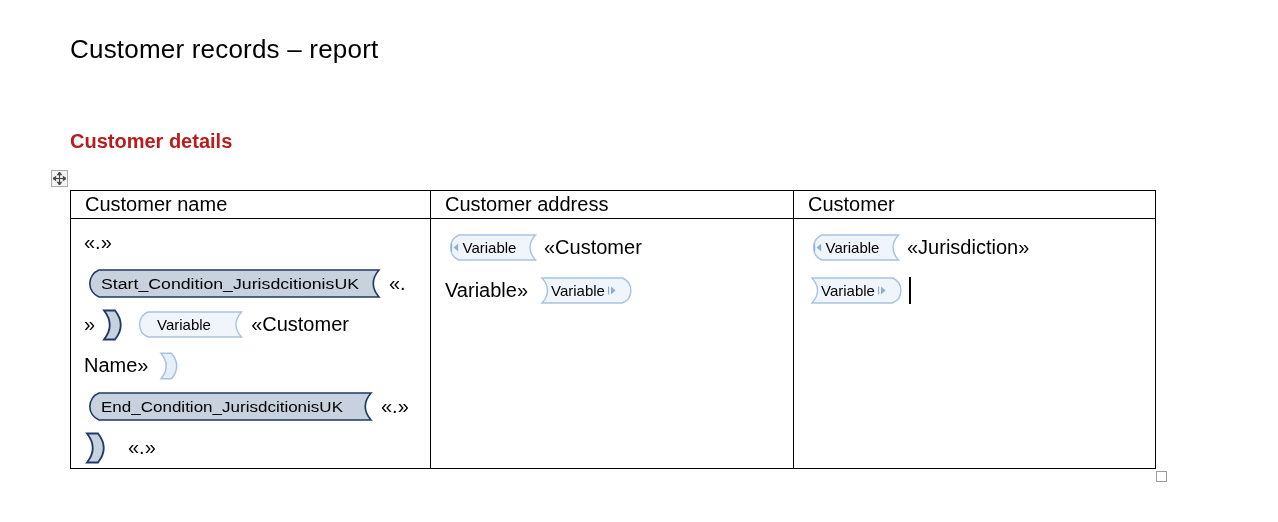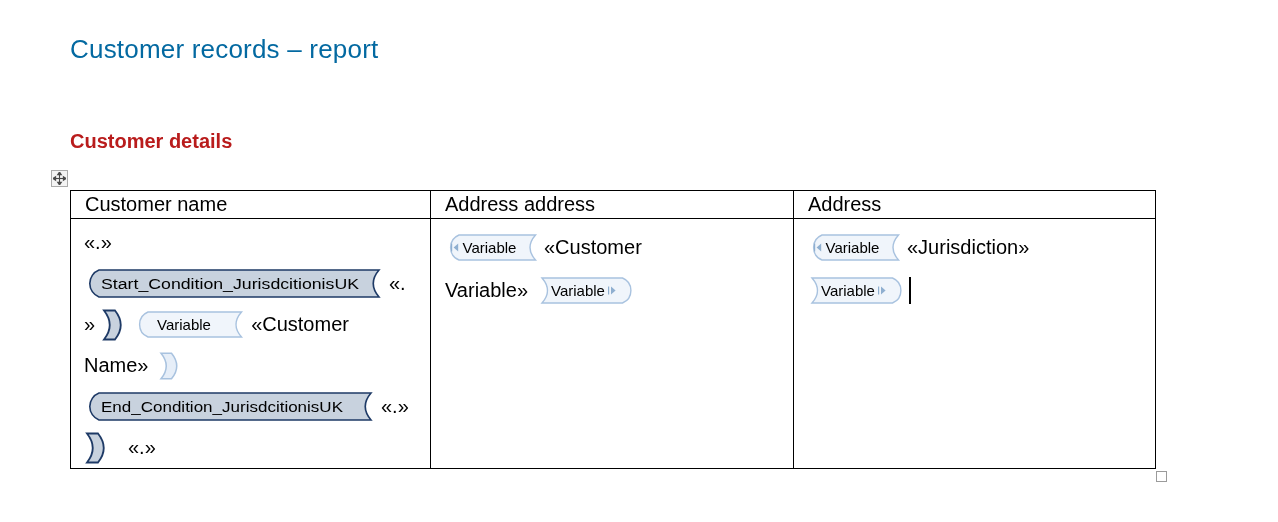--- a/index.html
+++ b/index.html
@@ -2,21 +2,21 @@
 <html><head>
 <meta charset="utf-8">
 <style>
   html,body{margin:0;padding:0;}
   body{
     width:1278px;height:522px;background:#ffffff;position:relative;overflow:hidden;
     font-family:"Liberation Sans", sans-serif;color:#000;
   }
   .doc-title{
     position:absolute;left:70px;top:34px;font-size:26px;font-weight:400;
-    color:#0369a1;letter-spacing:.2px;
+    color:#000000;letter-spacing:.2px;
   }
   .section-heading{
     position:absolute;left:70px;top:130px;font-size:20px;font-weight:bold;color:#b91c1c;
   }
   
   .move-handle{
     position:absolute;left:51px;top:170px;width:17px;height:17px;box-sizing:border-box;
     border:1px solid #ABABAB;background:#F4F4F4;display:flex;align-items:center;justify-content:center;
     cursor:move;
   }
@@ -79,24 +79,24 @@
         <col style="width:360px">
         <col style="width:363px">
         <col style="width:362px">
       </colgroup>
     <tbody>
         <tr>
       <th>
             <div class="hpad">Customer name</div>
           </th>
       <th>
-            <div class="hpad">Address address</div>
+            <div class="hpad">Customer address</div>
           </th>
       <th>
-            <div class="hpad">Address</div>
+            <div class="hpad">Customer</div>
           </th>
     </tr>
     <tr>
 
       <td>
         <div class="cellpad">
 
           <div class="dline">
             <span class="mtext">«.»</span>
           </div>

